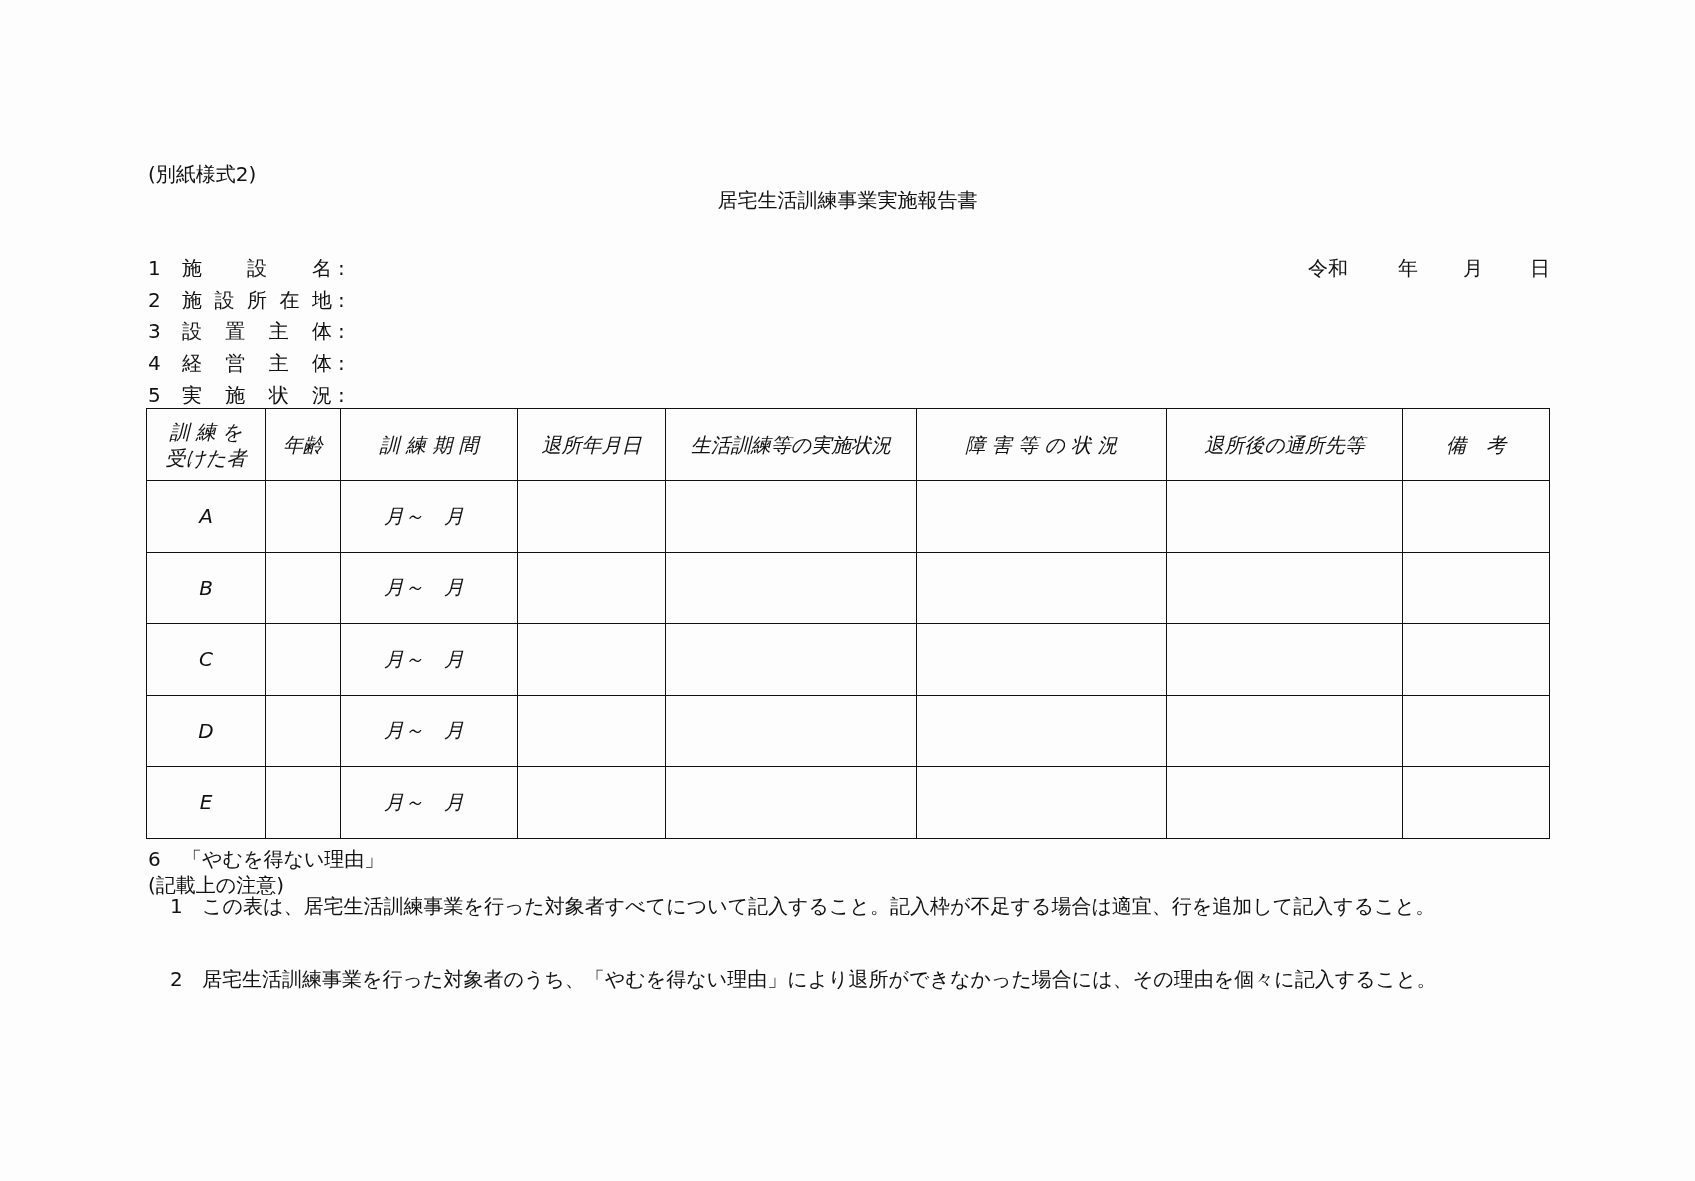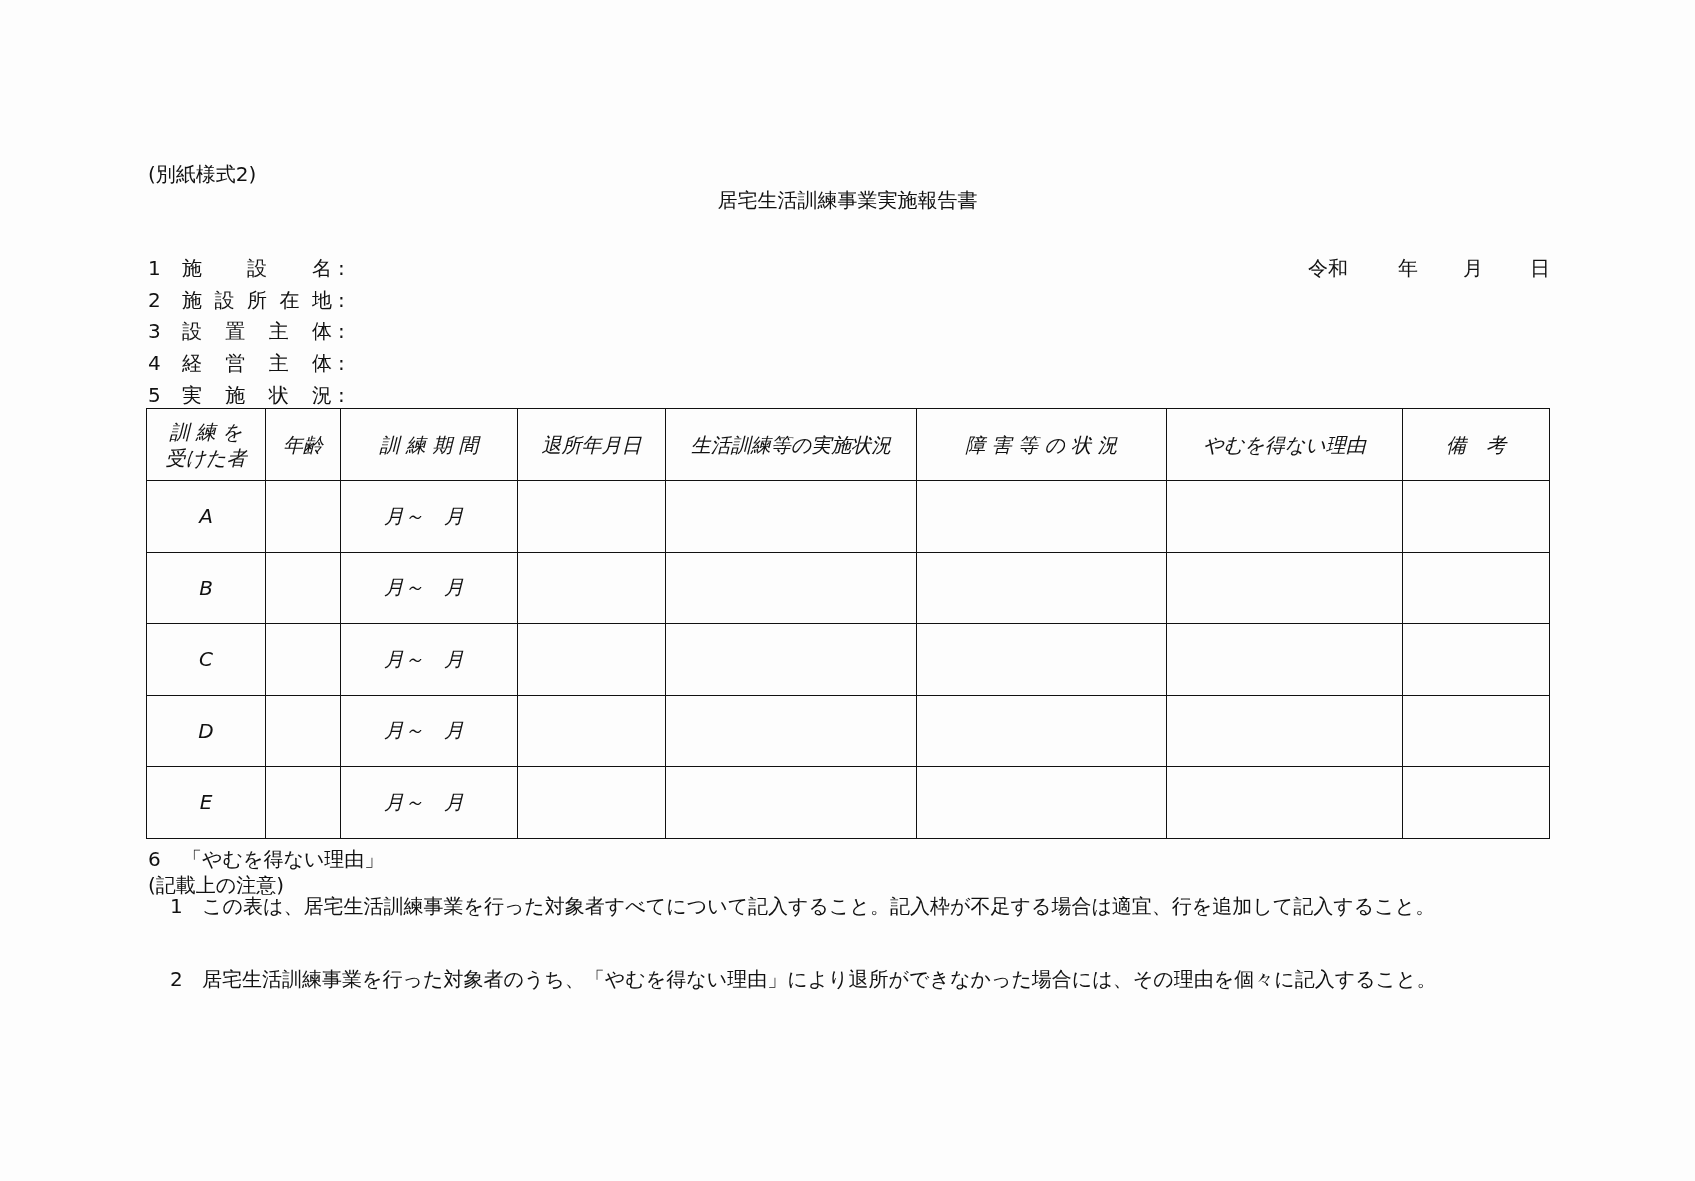--- a/index.html
+++ b/index.html
@@ -120,21 +120,21 @@
       <tr>
     <th>
       <div>訓 練 を</div>
       <div>受けた者</div>
     </th>
     <th>年齢</th>
     <th>訓 練 期 間</th>
     <th>退所年月日</th>
     <th>生活訓練等の実施状況</th>
     <th>障 害 等 の 状 況</th>
-    <th>やむを得ない理由</th>
+    <th>退所後の通所先等</th>
     <th>備　考</th>
   </tr>
   <tr>
     <td>A</td>
     <td></td>
     <td class="period">月～　月</td>
     <td></td>
     <td></td>
     <td></td>
     <td></td>

